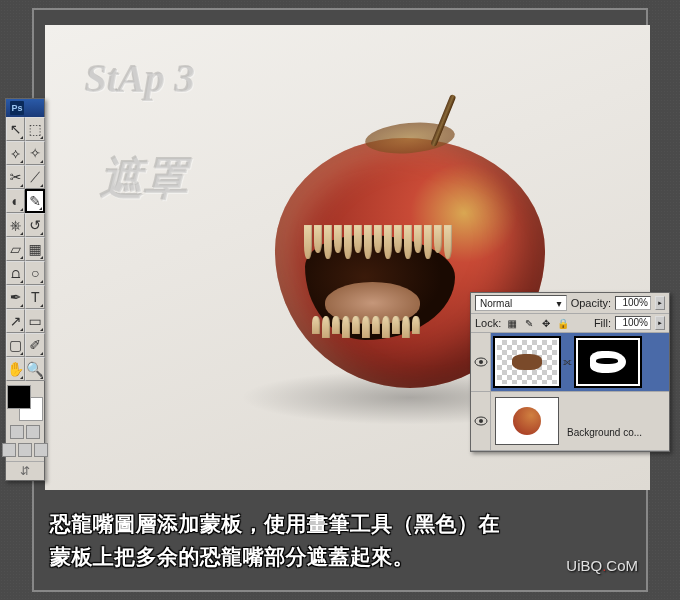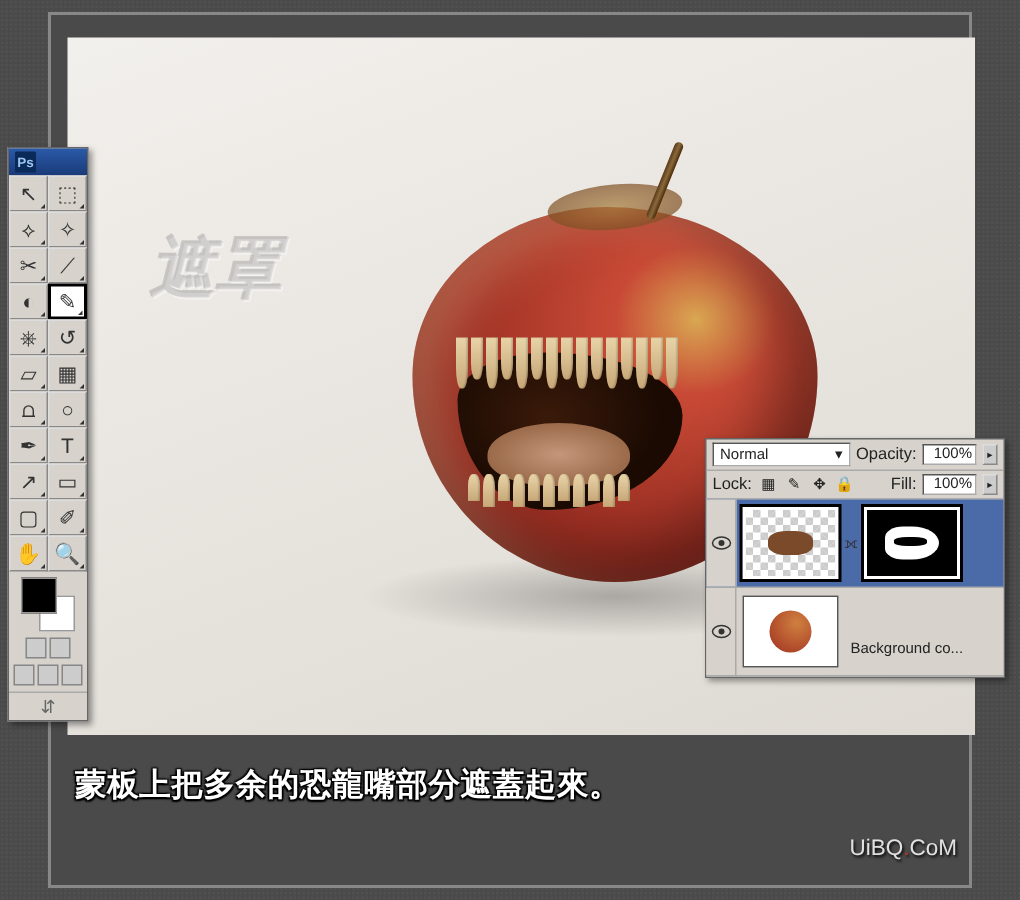--- a/index.html
+++ b/index.html
@@ -23,21 +23,21 @@
   .mouth-dark { position: absolute; left: 20px; top: 15px; width: 150px; height: 105px; background: radial-gradient(ellipse at 40% 40%, #3a1a0a 0%, #1a0a02 60%); border-radius: 40% 60% 60% 40% / 30% 40% 60% 70%; }
   .tongue { position: absolute; left: 40px; top: 62px; width: 95px; height: 42px; background: radial-gradient(ellipse, #c5977a 0%, #9a6a4a 70%); border-radius: 50% 50% 45% 45%; }
   .teeth-row { position: absolute; display: flex; }
   .tooth { width: 8px; background: linear-gradient(180deg, #e8d4a8 0%, #c8a878 100%); margin: 0 1px; box-shadow: inset -1px 0 1px rgba(0,0,0,0.2); }
   .top-teeth { left: 18px; top: 5px; } .top-teeth .tooth { height: 28px; border-radius: 0 0 40% 40%; }
   .top-teeth .tooth:nth-child(odd) { height: 34px; }
   .bot-teeth { left: 26px; top: 96px; } .bot-teeth .tooth { height: 22px; border-radius: 40% 40% 0 0; }
   .bot-teeth .tooth:nth-child(odd) { height: 18px; }
 
   
-  .toolbox { position: absolute; left: 5px; top: 98px; width: 54px; background: #d7d3cc; border: 1px solid #666; box-shadow: 2px 2px 4px rgba(0,0,0,0.4); }
+  .toolbox { position: absolute; left: 5px; top: 98px; width: 40px; background: #d7d3cc; border: 1px solid #666; box-shadow: 2px 2px 4px rgba(0,0,0,0.4); }
   .toolbox-header { height: 18px; background: linear-gradient(180deg, #2a5aa8, #1a3a78); display: flex; align-items: center; padding-left: 4px; }
   .ps-logo { width: 14px; height: 14px; background: #0a2a5a; color: #9cc5f0; font-size: 9px; font-weight: bold; display: flex; align-items: center; justify-content: center; border-radius: 1px; }
   .tool-grid { display: grid; grid-template-columns: 1fr 1fr; }
   .tool { height: 24px; display: flex; align-items: center; justify-content: center; border: 1px outset #ddd; background: #d7d3cc; font-size: 14px; color: #333; cursor: pointer; position: relative; }
   .tool.selected { background: #fff; border: 2px solid #000; }
   .tool .corner { position: absolute; right: 1px; bottom: 1px; width: 0; height: 0; border-left: 3px solid transparent; border-bottom: 3px solid #333; }
   .swatch-area { padding: 4px; display: flex; flex-direction: column; align-items: center; }
   .swatches { position: relative; width: 36px; height: 36px; }
   .fg-swatch { position: absolute; width: 24px; height: 24px; background: #000; border: 1px solid #999; top: 0; left: 0; z-index: 2; }
   .bg-swatch { position: absolute; width: 24px; height: 24px; background: #fff; border: 1px solid #999; bottom: 0; right: 0; }
@@ -75,20 +75,21 @@
   .watermark { position: absolute; right: 42px; bottom: 26px; color: rgba(255,255,255,0.85); font-size: 15px; font-family: Arial; text-shadow: 1px 1px 2px #000; }
   .watermark .dot { color: #c03028; }
 </style>
 </head>
 <body>
 
 <div class="noise-bg"></div>
 <div class="frame"></div>
 
 <div class="canvas-area">
+  <div class="step-text">StAp 3</div>
   <div class="mask-text">遮罩</div>
   <div class="shadow"></div>
   <div class="apple">
     <div class="apple-body"></div>
     <div class="apple-top"></div>
     <div class="stem"></div>
   </div>
   <div class="mouth">
     <div class="mouth-dark"></div>
     <div class="tongue"></div>
@@ -223,18 +224,19 @@
         <div class="thumb">
             <div class="thumb-apple"></div>
           </div>
         <span class="layer-name">Background co...</span>
       </div>
     </div>
   </div>
 </div>
 
 <div class="caption">
+  <div>恐龍嘴圖層添加蒙板，使用畫筆工具（黑色）在</div>
   <div>蒙板上把多余的恐龍嘴部分遮蓋起來。</div>
 </div>
 
 <div class="watermark">
   <span>UiBQ</span><span class="dot">.</span><span>CoM</span>
 </div>
 
 </body></html>

